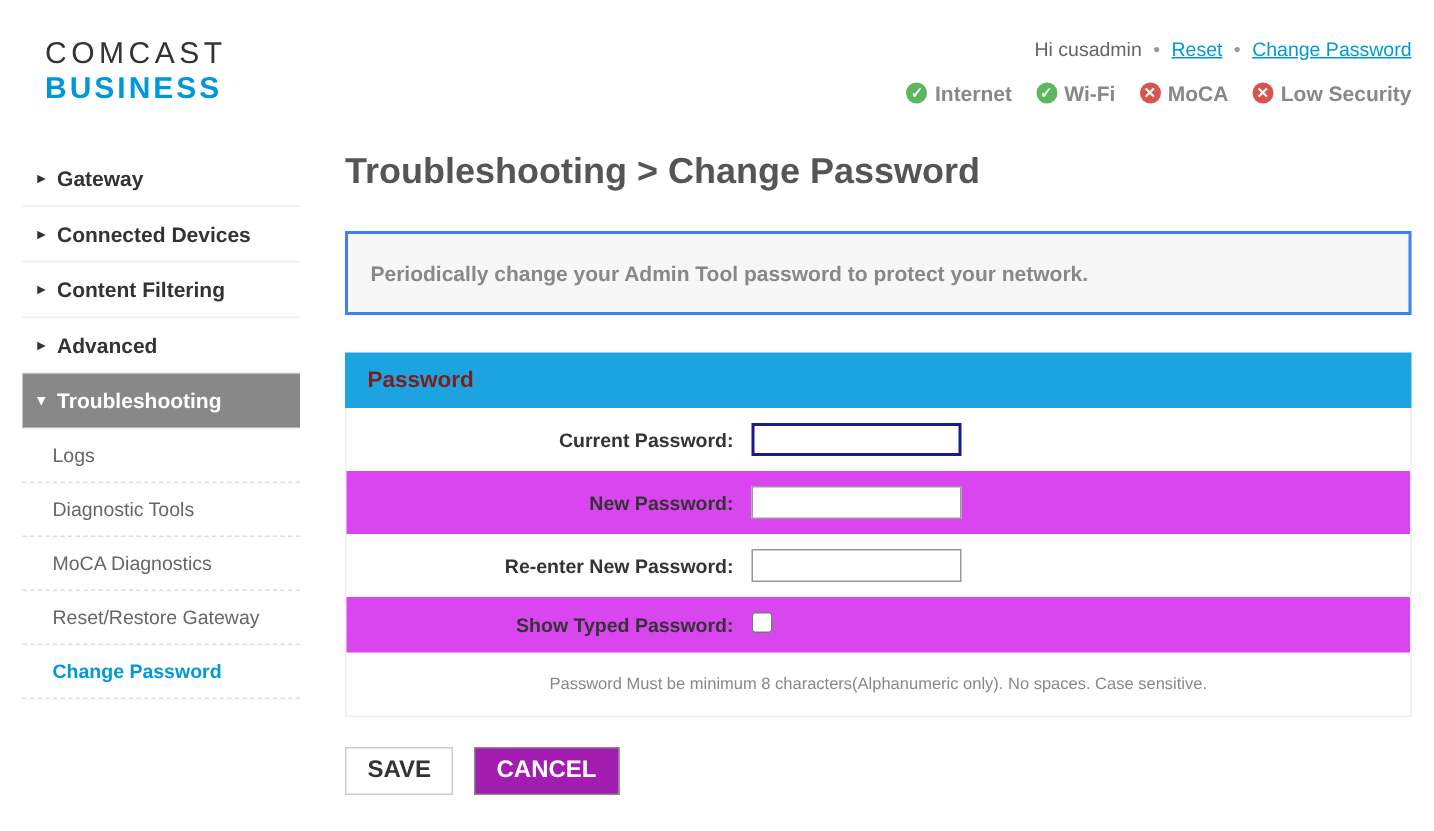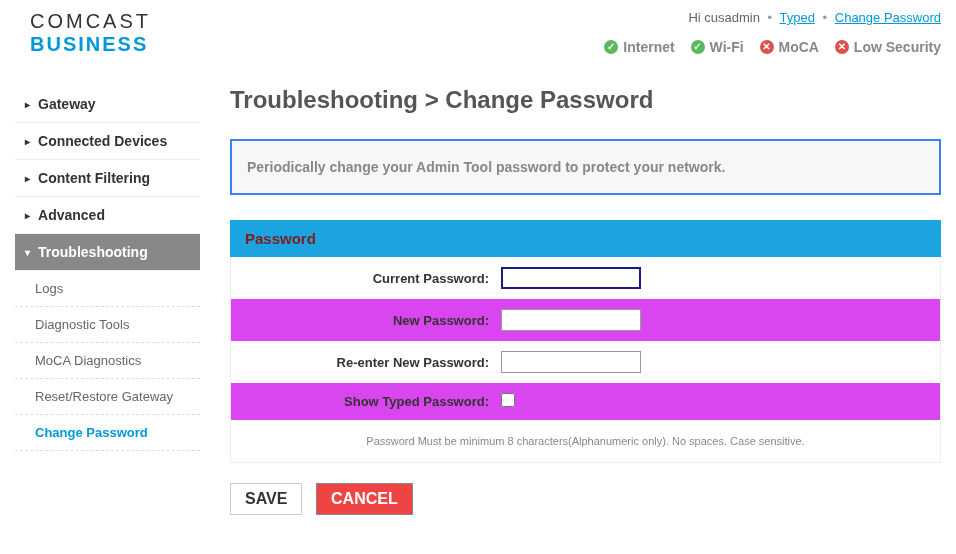--- a/index.html
+++ b/index.html
@@ -1,18 +1,18 @@
 <!DOCTYPE html>
 <html><head>
   <meta charset="utf-8">
   <style>
     * { box-sizing: border-box; margin: 0; padding: 0; }
     body { font-family: Arial, Helvetica, sans-serif; font-size: 13px; color: #333; background: #fff; width: 956px; }
     
-    .header { padding: 10px 15px 10px 15px; display: flex; justify-content: space-between; align-items: flex-start; }
+    .header { padding: 25px 15px 10px 15px; display: flex; justify-content: space-between; align-items: flex-start; }
     .logo { padding-left: 15px; }
     .logo-line1 { font-size: 20px; font-weight: 300; letter-spacing: 3px; color: #333; }
     .logo-line2 { font-size: 20px; font-weight: 600; letter-spacing: 2px; color: #0099d8; }
     
     .header-right { text-align: right; }
     .user-line { font-size: 13px; color: #666; margin-bottom: 12px; }
     .user-line a { color: #0099d8; text-decoration: underline; }
     .user-line .sep { color: #999; margin: 0 4px; }
     
     .status-line { font-size: 14px; font-weight: bold; color: #888; }
@@ -41,35 +41,35 @@
     .form-label { width: 270px; text-align: right; padding-right: 12px; font-size: 13px; color: #333; font-weight: bold; }
     .form-control { padding-left: 0; }
     .form-control input[type="password"], .form-control input[type="text"] { width: 140px; height: 22px; border: 1px solid #999; padding: 0 4px; font-size: 13px; }
     .form-control input.focused { border: 2px solid #1a1a8a; outline: none; }
     .form-control input[type="checkbox"] { width: 14px; height: 14px; }
     .hint { font-size: 11px; color: #888; text-align: center; padding: 15px 10px; }
     
     .button-row { margin-top: 20px; }
     .btn { display: inline-block; padding: 6px 14px; font-size: 16px; font-weight: bold; border: 1px solid #ccc; cursor: pointer; margin-right: 10px; }
     .btn-save { background: #fff; color: #333; }
-    .btn-cancel { background: #ef4444; color: #fff; border-color: #888; }
+    .btn-cancel { background: #a21caf; color: #fff; border-color: #888; }
   </style>
 </head>
 <body>
 
 <div class="header">
   <div class="logo">
     <div class="logo-line1">COMCAST</div>
     <div class="logo-line2">BUSINESS</div>
   </div>
   <div class="header-right">
     <div class="user-line">
       <span>Hi cusadmin</span>
       <span class="sep">•</span>
-      <a href="#">Typed</a>
+      <a href="#">Reset</a>
       <span class="sep">•</span>
       <a href="#">Change Password</a>
     </div>
     <div class="status-line">
       <span class="status-item">
         <span class="status-icon status-ok">✓</span>
         <span>Internet</span>
       </span>
       <span class="status-item">
         <span class="status-icon status-ok">✓</span>

